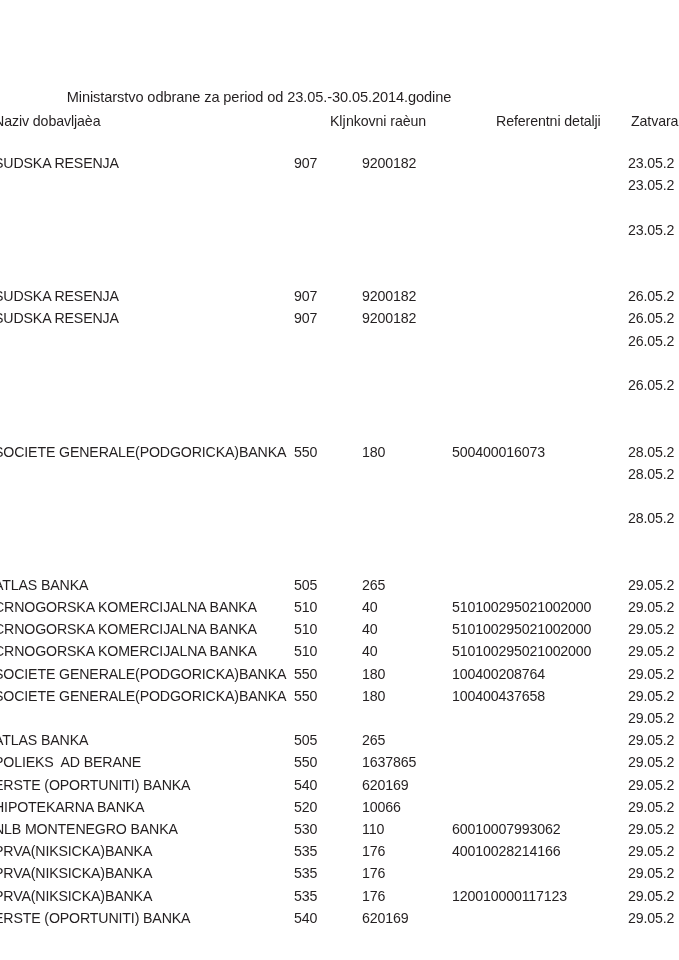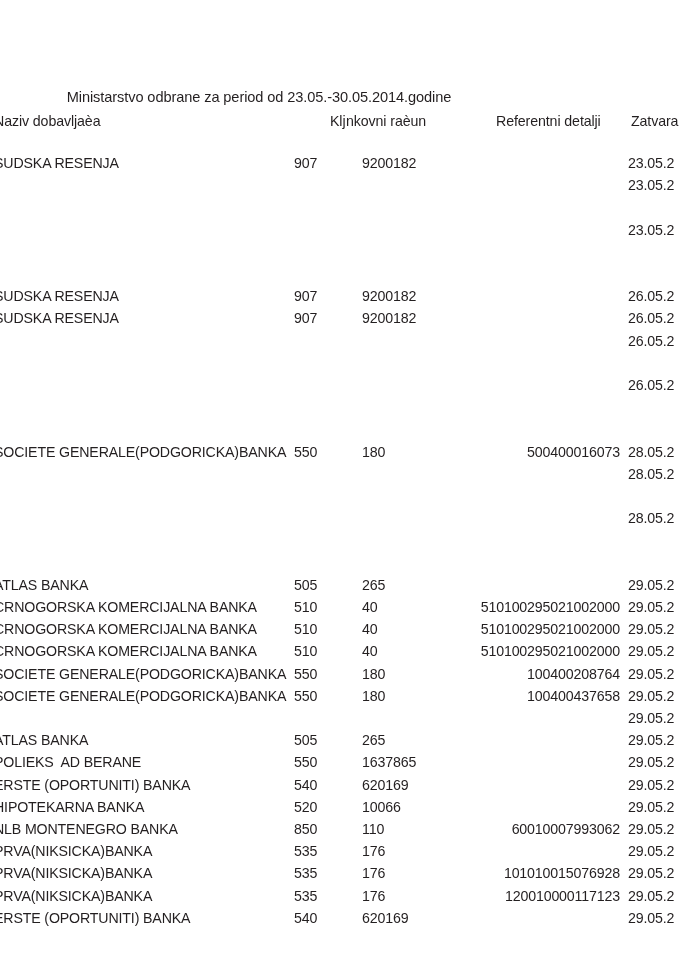--- a/index.html
+++ b/index.html
@@ -65,21 +65,21 @@
     position: absolute;
     font-size: 14.2px;
     line-height: 17px;
     color: #231f20;
     white-space: pre;
     letter-spacing: -0.15px;
   }
   .c-name      { left: 0px;   width: 330px; text-align: left; }
   .c-key       { left: 300px; width: 62px;  text-align: left; }
   .c-account   { left: 368px; width: 88px;  text-align: left; }
-  .c-reference { left: 458px; width: 168px; text-align: right; }
+  .c-reference { left: 458px; width: 168px; }
   .c-closing   { left: 634px; width: 120px; text-align: left; }
 </style>
 </head>
 <body>
 
 <div id="page">
   <div id="sheet">
 
     <div class="title">Ministarstvo odbrane za period od 23.05.-30.05.2014.godine</div>
 
@@ -205,36 +205,36 @@
           <div class="cell c-closing">29.05.2</div>
         </div>
         <div class="row" style="top: 798.8px;">
           <div class="cell c-name">HIPOTEKARNA BANKA</div>
           <div class="cell c-key">520</div>
           <div class="cell c-account">10066</div>
           <div class="cell c-closing">29.05.2</div>
         </div>
         <div class="row" style="top: 821px;">
           <div class="cell c-name">NLB MONTENEGRO BANKA</div>
-          <div class="cell c-key">850</div>
+          <div class="cell c-key">530</div>
           <div class="cell c-account">110</div>
           <div class="cell c-reference">60010007993062</div>
           <div class="cell c-closing">29.05.2</div>
         </div>
         <div class="row" style="top: 843.2px;">
           <div class="cell c-name">PRVA(NIKSICKA)BANKA</div>
           <div class="cell c-key">535</div>
           <div class="cell c-account">176</div>
+          <div class="cell c-reference">40010028214166</div>
           <div class="cell c-closing">29.05.2</div>
         </div>
         <div class="row" style="top: 865.4px;">
           <div class="cell c-name">PRVA(NIKSICKA)BANKA</div>
           <div class="cell c-key">535</div>
           <div class="cell c-account">176</div>
-          <div class="cell c-reference">101010015076928</div>
           <div class="cell c-closing">29.05.2</div>
         </div>
         <div class="row" style="top: 887.6px;">
           <div class="cell c-name">PRVA(NIKSICKA)BANKA</div>
           <div class="cell c-key">535</div>
           <div class="cell c-account">176</div>
           <div class="cell c-reference">120010000117123</div>
           <div class="cell c-closing">29.05.2</div>
         </div>
         <div class="row" style="top: 909.8px;">

